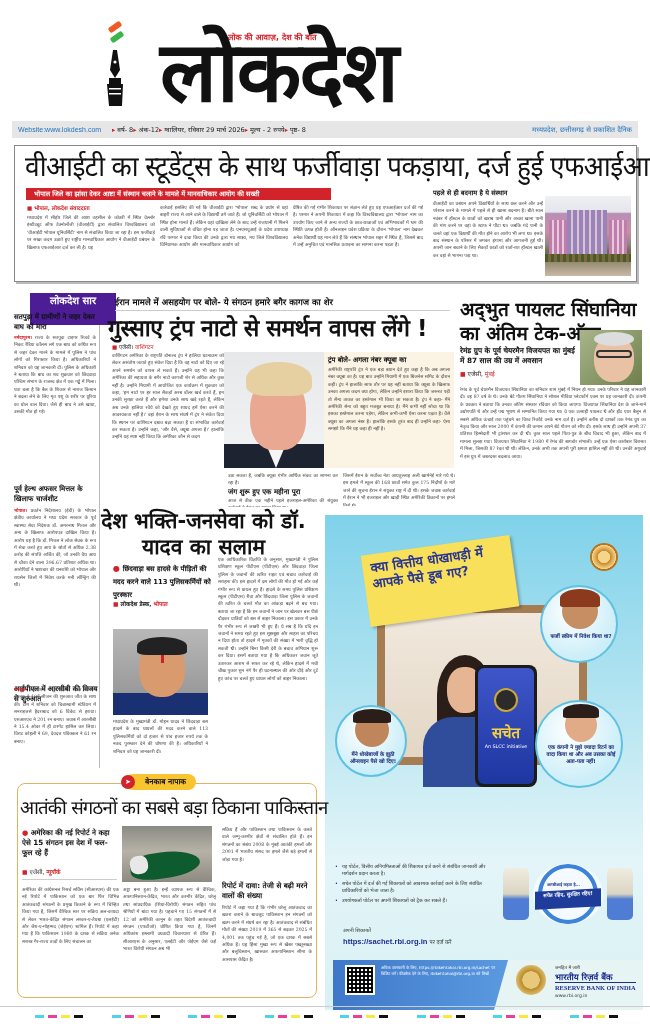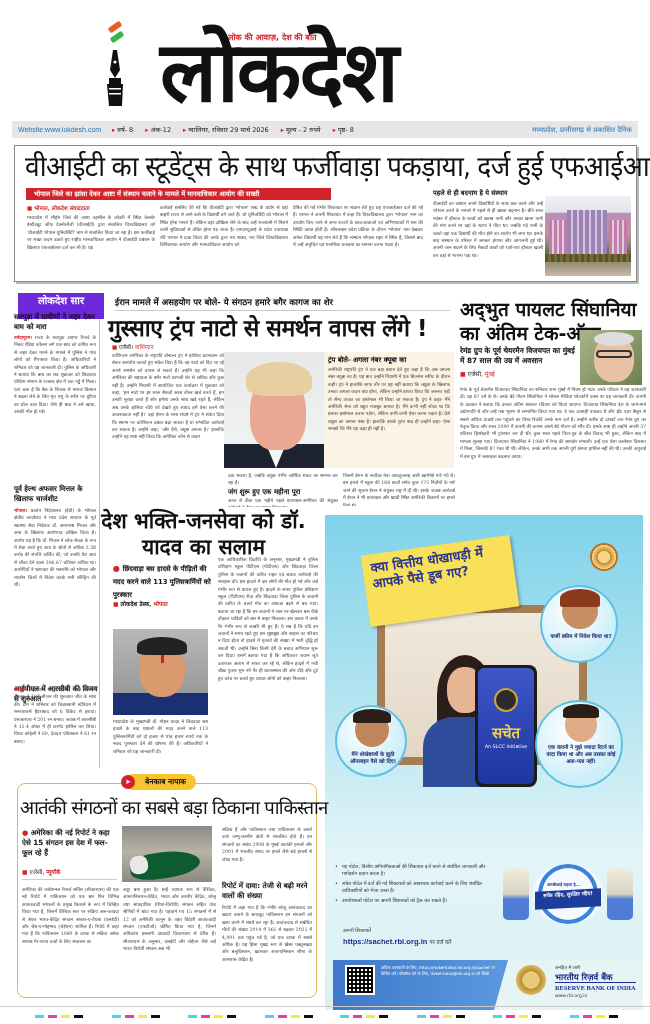--- a/index.html
+++ b/index.html
@@ -7,42 +7,42 @@
 body{font-family:"DejaVu Sans",sans-serif;color:#222;position:relative}
 .abs{position:absolute}
 .body-text{font-family:"DejaVu Serif",serif;font-size:4.6px;line-height:7.4px;color:#444;text-align:justify;overflow:hidden}
 
 #masthead{left:0;top:0;width:650px;height:120px}
 #logo-icon{left:100px;top:18px;width:30px;height:96px}
 #brand{left:160px;top:30px;width:270px;height:85px;font-family:"DejaVu Sans",sans-serif;font-weight:900;font-size:84px;line-height:84px;letter-spacing:-2px;color:#111;white-space:nowrap}
 #tagline{left:228px;top:31px;font-size:8px;font-weight:bold;color:#d2232a;white-space:nowrap}
 #infobar{left:12px;top:121px;width:626px;height:17px;background:#e6e6e6;display:flex;align-items:center;font-size:6.5px;white-space:nowrap}
 #infobar .web{color:#1e73be;width:100px;padding-left:6px;font-family:"Liberation Sans",sans-serif;font-size:7px}
-#infobar .item{margin-right:12px;color:#222}
+#infobar .item{color:#222}
 #infobar .item::before{content:"▸";color:#d2232a;margin-right:2px}
 #infobar .region{margin-left:auto;color:#1e73be;padding-right:6px;font-size:7px}
 
 #top-story{left:14px;top:145px;width:623px;height:137px;border:1px solid #888;box-shadow:2px 2px 0 #bbb}
 #top-headline{left:10px;top:3px;width:605px;font-family:"DejaVu Sans Condensed","DejaVu Sans",sans-serif;font-size:28px;line-height:36px;color:#111;white-space:nowrap;letter-spacing:-0.5px;transform:scaleX(0.94);transform-origin:left}
 #top-strap{left:11px;top:42px;width:305px;height:12px;background:#d2232a;color:#fff;font-size:6.5px;font-weight:bold;line-height:12px;padding-left:8px;white-space:nowrap;overflow:hidden}
 #top-byline{left:12px;top:58px;font-size:5.5px;font-weight:bold;color:#d2232a}
 #top-byline::before{content:"■ ";color:#d2232a}
 #top-col1{left:12px;top:68px;width:128px;height:62px}
 #top-col2{left:145px;top:58px;width:128px;height:72px}
 #top-col3{left:278px;top:58px;width:130px;height:72px}
 #top-side-head{left:418px;top:42px;font-size:6.5px;font-weight:bold;color:#111;white-space:nowrap}
 #top-side-text{left:418px;top:54px;width:110px;height:76px}
 #vit-photo{left:530px;top:50px;width:86px;height:80px;background:linear-gradient(180deg,#eef0f3 0%,#e4e6ec 20%,#b98fb6 22%,#c890a4 45%,#8c8a86 60%,#6e6a4a 70%,#c9b9a7 100%)}
 #vit-photo .bldg{position:absolute;left:22px;top:14px;width:40px;height:44px;background:repeating-linear-gradient(90deg,#9a84b7 0 4px,#d8c3d8 4px 6px)}
 #vit-photo .bldg2{position:absolute;left:4px;top:24px;width:18px;height:34px;background:repeating-linear-gradient(90deg,#c07caa 0 3px,#e7c9df 3px 5px)}
 #vit-photo .bldg3{position:absolute;right:4px;top:24px;width:18px;height:34px;background:repeating-linear-gradient(90deg,#c07caa 0 3px,#e7c9df 3px 5px)}
 #vit-photo .trees{position:absolute;left:0;top:58px;width:86px;height:8px;background:repeating-linear-gradient(90deg,#4c5a2b 0 3px,#7a6a3a 3px 6px)}
 
 #sidebar{left:14px;top:293px;width:86px;height:475px;border-right:1px solid #bbb}
-#sidebar-title{left:4px;top:0;width:86px;height:26px;background:#6d28d9;color:#fff;font-size:10px;font-weight:bold;text-align:center;line-height:16px}
+#sidebar-title{left:16px;top:0;width:86px;height:32px;background:#4c1d95;color:#fff;font-size:10px;font-weight:bold;text-align:center;line-height:16px}
 .sb-head{position:absolute;left:0;width:84px;font-size:7px;font-weight:bold;line-height:9.5px;color:#111}
 .sb-text{position:absolute;left:0;width:82px}
 .sb-text b.place{color:#d2232a}
 
 #trump-kicker{left:115px;top:296px;width:335px;font-size:8.5px;font-weight:bold;color:#111;white-space:nowrap;border-bottom:1px solid #ccc;padding-bottom:3px}
 #trump-headline{left:108px;top:311px;width:350px;font-size:23px;font-weight:900;color:#111;white-space:nowrap;letter-spacing:-0.5px}
 #trump-byline{left:112px;top:343px;font-size:5.5px;color:#222}
 #trump-byline .r{color:#d2232a}
 #trump-col1{left:112px;top:352px;width:112px;height:150px}
 #trump-photo{left:224px;top:352px;width:100px;height:116px;background:linear-gradient(180deg,#e6e8ea 0%,#f3f4f5 100%);overflow:hidden}

